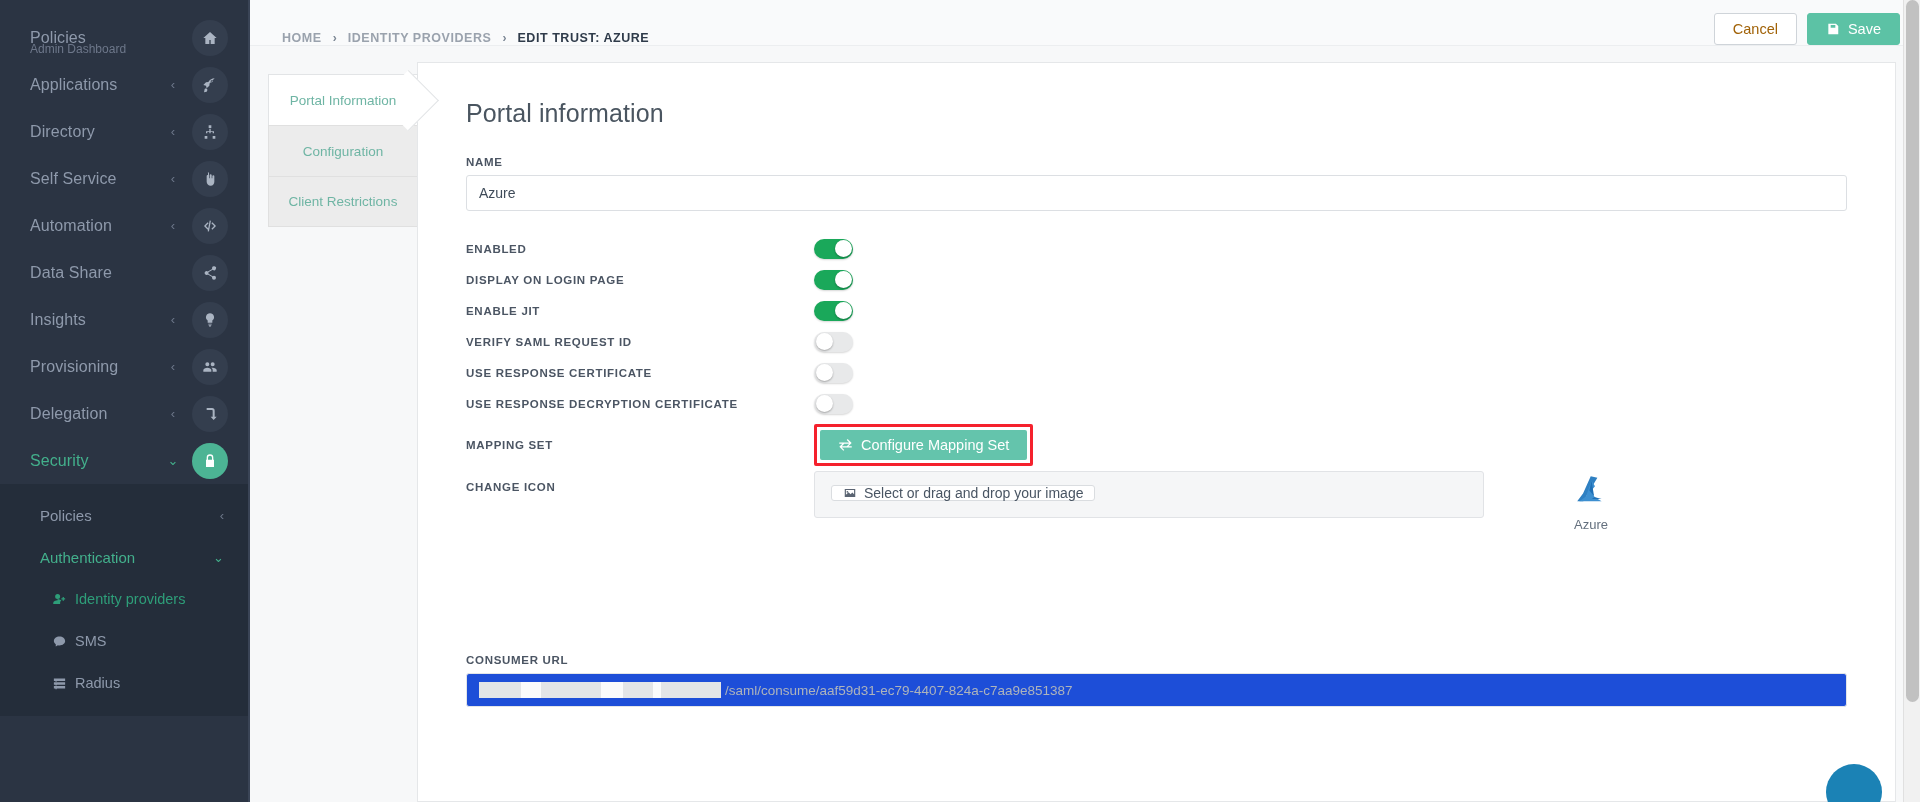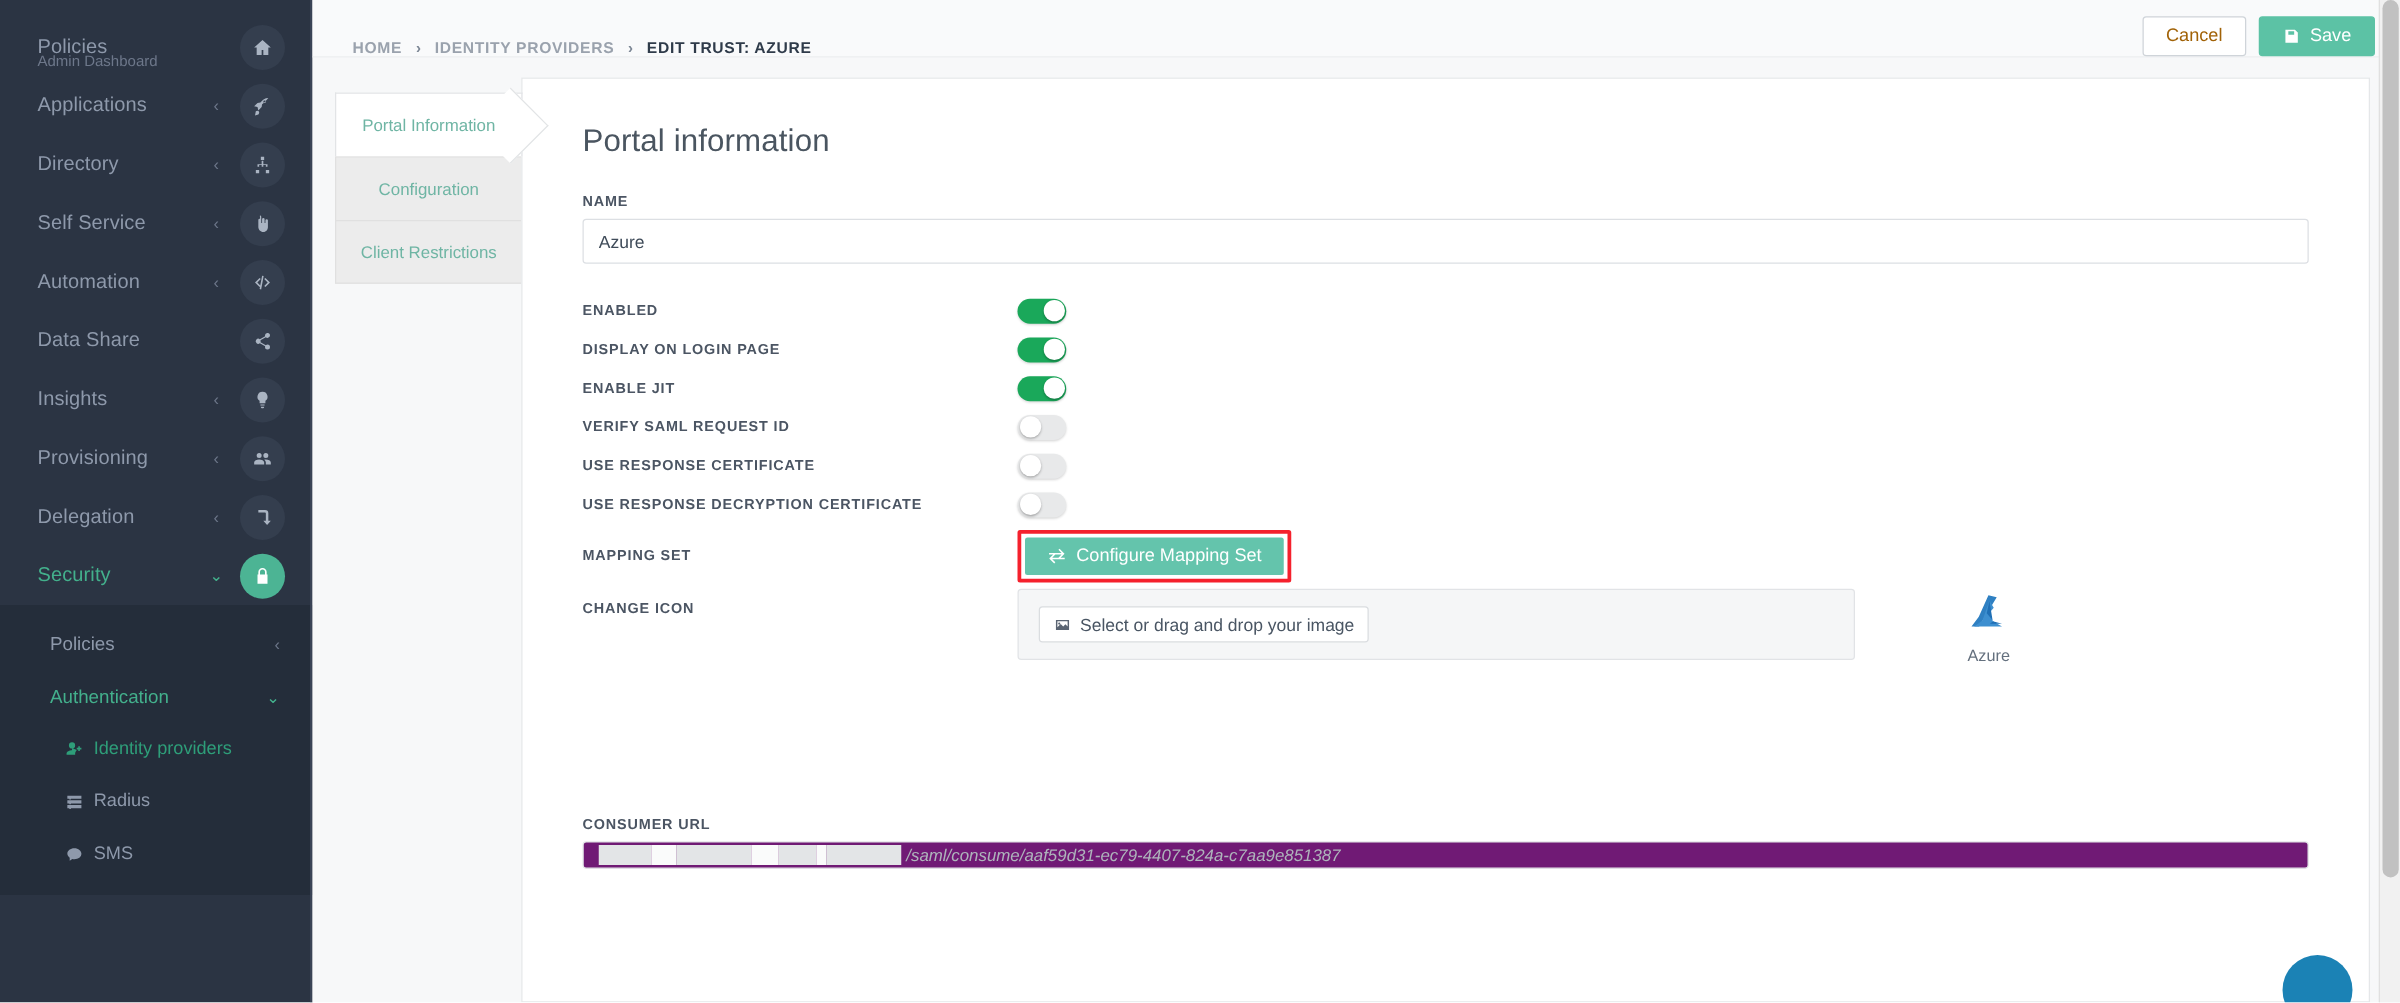--- a/index.html
+++ b/index.html
@@ -263,44 +263,43 @@
     background: #f5f6f7;
     border: 1px solid #e1e3e6;
     border-radius: 3px;
     padding: 13px 16px;
   }
   .dz-btn {
     background: #fff;
     border: 1px solid #dadde0;
     border-radius: 3px;
     font-size: 14px; color: #495563;
-    height: 29px; padding: 0 11px;
+    height: 16px; padding: 0 11px;
     display: inline-flex; align-items: center; gap: 7px;
     cursor: pointer;
   }
   .dz-btn svg { width: 14px; height: 14px; fill: #5a6472; }
   .idp-thumb {
     margin-left: 52px;
     width: 110px;
     text-align: center;
     padding-top: 2px;
   }
   .idp-thumb .azlogo { width: 34px; height: 34px; margin: 0 auto; display: block; }
   .idp-thumb .aztext { font-size: 13px; color: #64707e; margin-top: 10px; }
 
   .consumer-block { margin-top: 122px; }
   .redacted-input {
-    width: 100%; height: 22px;
+    width: 100%; height: 34px;
     border: 1px solid #e3e5e8;
     border-radius: 3px;
-    background: #701a75;
+    background: #1d4ed8;
     display: flex; align-items: center;
     padding: 0 12px;
     overflow: hidden;
-    font-style: italic;
   }
   .redacted-bars { display: flex; gap: 0; align-items: center; }
   .rb { height: 16px; background: #e3e5e7; }
   .rb.b1 { width: 42px; }
   .rb.b2 { width: 20px; background: #fafbfb; }
   .rb.b3 { width: 60px; }
   .rb.b4 { width: 22px; background: #fafbfb; }
   .rb.b5 { width: 30px; }
   .rb.b6 { width: 8px; background: #fafbfb; }
   .rb.b7 { width: 60px; }
@@ -449,29 +448,29 @@
       </div>
 
       <div class="leaf-item active">
         <svg viewBox="0 0 24 24">
             <path d="M9 11a4 4 0 1 0 0-8 4 4 0 0 0 0 8zm0 2c-3.3 0-7 1.7-7 4v2h11v-2c0-2.3 2-4 2-4-1.6-.6-3.9-2-6-2zm10-3v-2h-2v2h-2v2h2v2h2v-2h2v-2z"></path>
           </svg>
         <span>Identity providers</span>
       </div>
       <div class="leaf-item">
         <svg viewBox="0 0 24 24">
+            <path d="M12 4C6.9 4 3 7.1 3 11c0 2.1 1.2 4 3 5.2V20l3.4-2c.8.2 1.7.3 2.6.3 5.1 0 9-3.1 9-7s-3.9-7.3-9-7.3z"></path>
+          </svg>
+        <span>SMS</span>
+      </div>
+      <div class="leaf-item">
+        <svg viewBox="0 0 24 24">
             <path d="M3 4h18v4H3zm0 6h18v4H3zm0 6h18v4H3zm2.5-9h2v2h-2zm0 6h2v2h-2zm0 6h2v2h-2z"></path>
           </svg>
         <span>Radius</span>
-      </div>
-      <div class="leaf-item">
-        <svg viewBox="0 0 24 24">
-            <path d="M12 4C6.9 4 3 7.1 3 11c0 2.1 1.2 4 3 5.2V20l3.4-2c.8.2 1.7.3 2.6.3 5.1 0 9-3.1 9-7s-3.9-7.3-9-7.3z"></path>
-          </svg>
-        <span>SMS</span>
       </div>
     </div>
     <div class="sidebar-edge"></div>
   </nav>
 
   <section class="main">
 
     <header class="topbar">
       <div class="crumbs">
         <span class="crumb">HOME</span>

